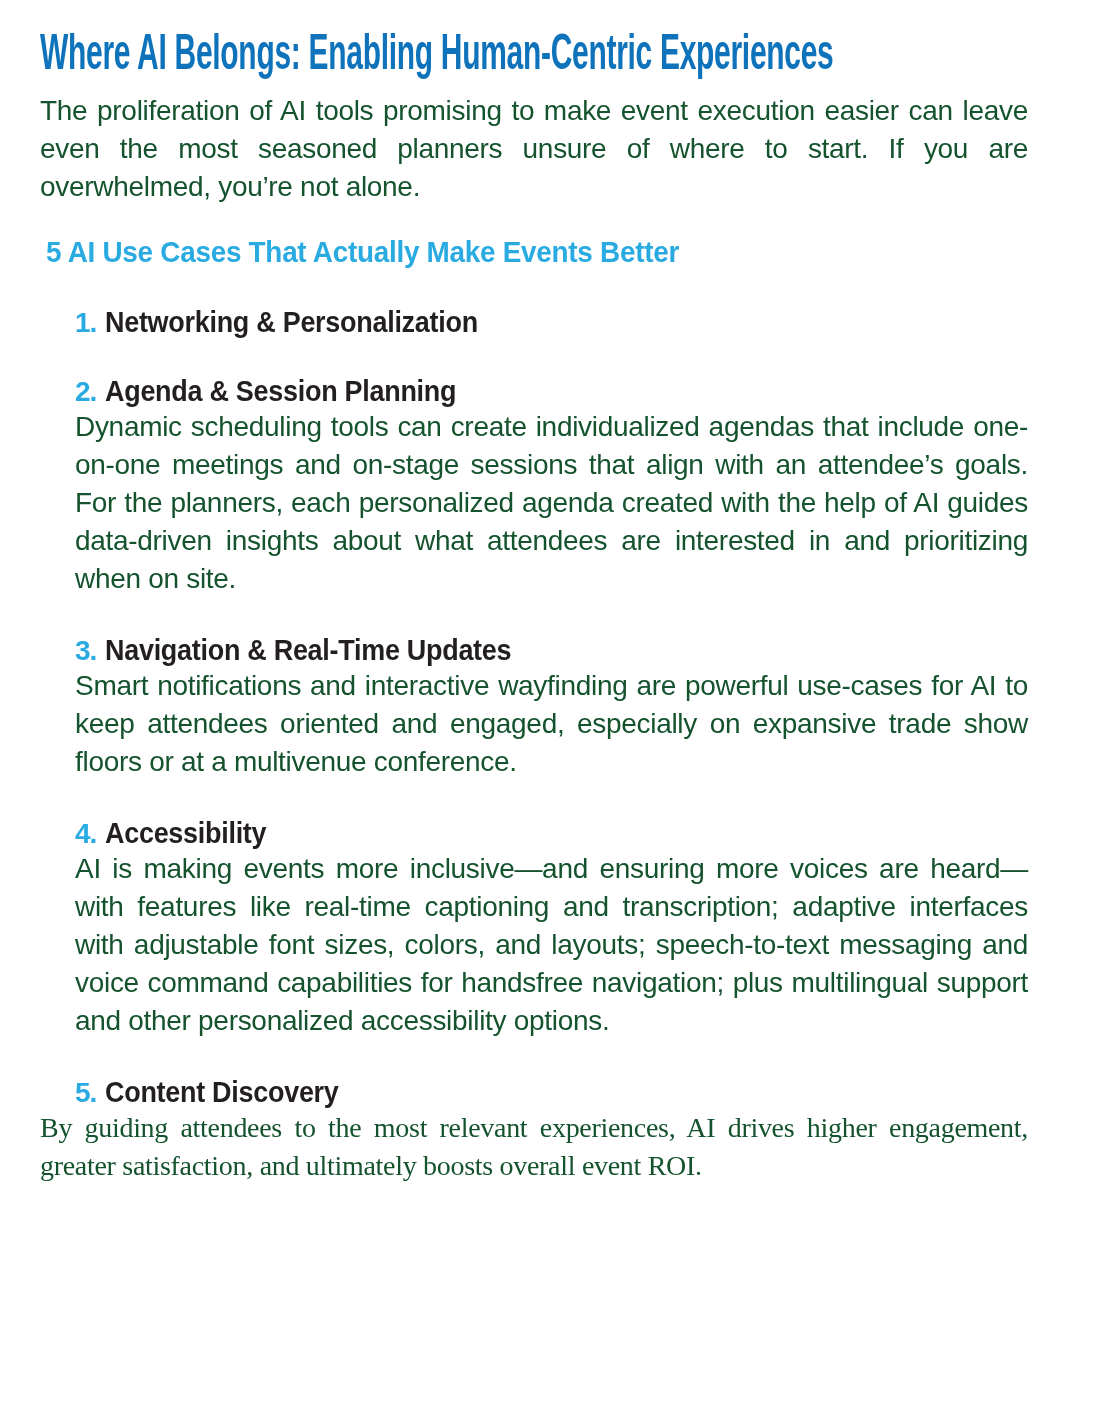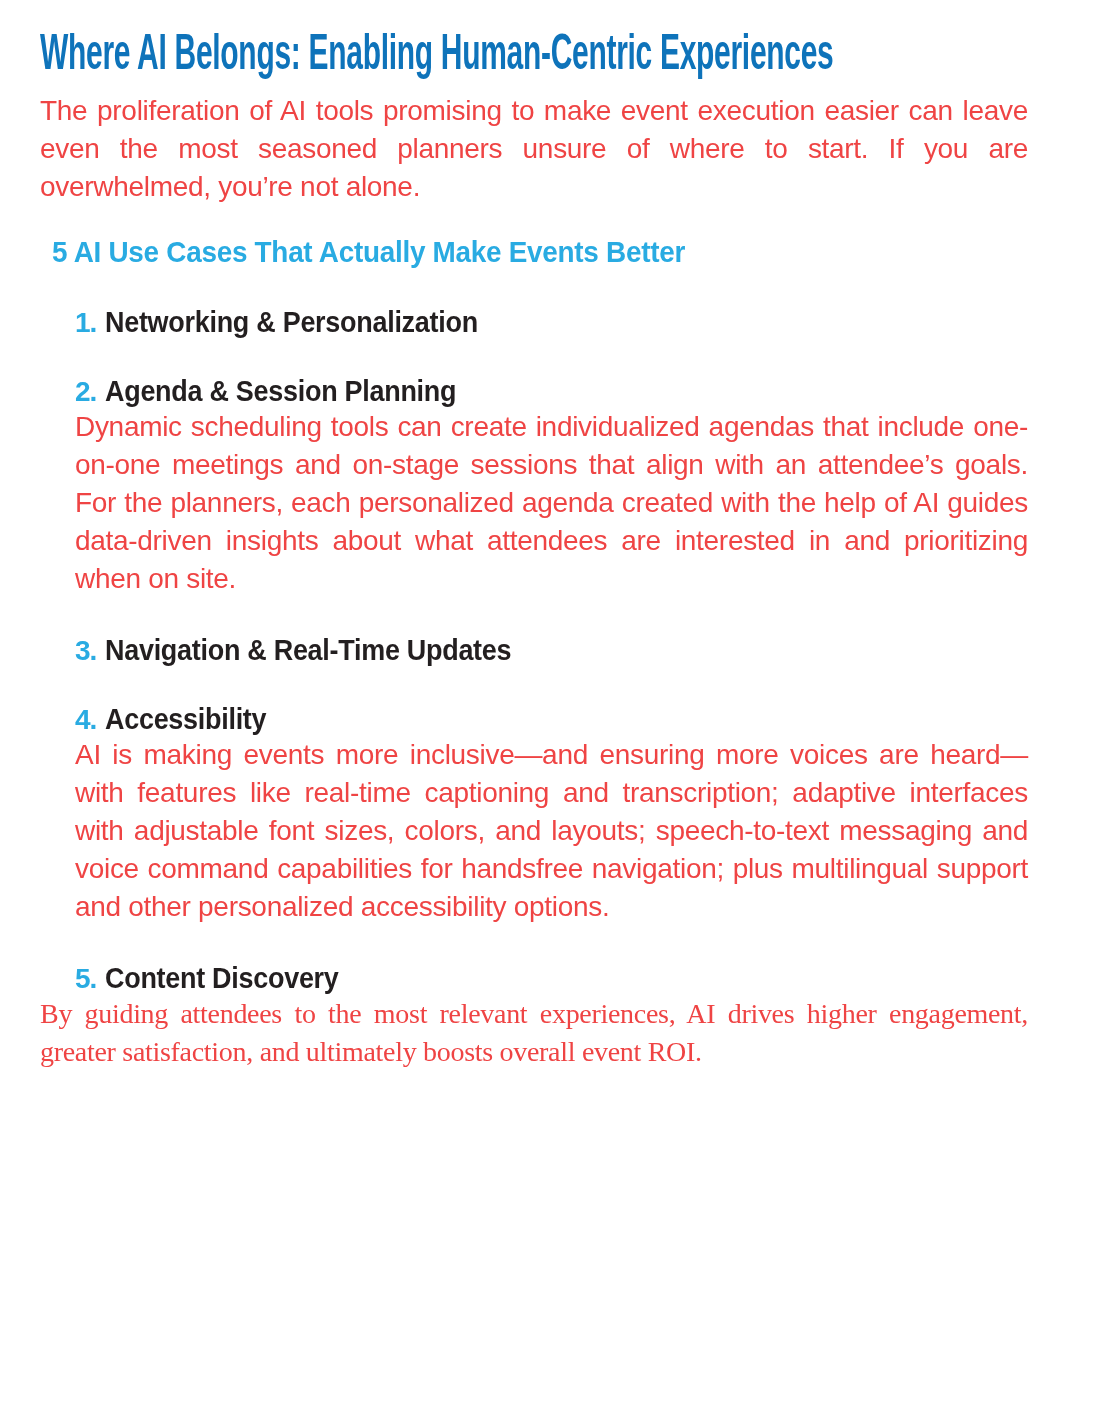--- a/index.html
+++ b/index.html
@@ -33,26 +33,26 @@
     letter-spacing: -0.5px;
     color: #0e73ba;
   }
   
   p.para {
     margin: 0;
     font-size: 28px;
     line-height: 38px;
     text-align: justify;
     text-align-last: left;
-    color: #ef4444;
+    color: #14532d;
     letter-spacing: -0.3px;
   }
   
   h2.section-heading {
-    margin: 28px 0 0 12px;
+    margin: 28px 0 0 6px;
     height: 36px;
     line-height: 36px;
     white-space: nowrap;
   }
   h2.section-heading span {
     display: inline-block;
     transform: scaleX(0.93);
     transform-origin: 0 50%;
     font-size: 30px;
     font-weight: bold;
@@ -119,20 +119,21 @@
       <span class="use-case-title">Agenda &amp; Session Planning</span>
     </div>
     <p class="para use-case-body">Dynamic scheduling tools can create individualized agendas that include one-on-one meetings and on-stage sessions that align with an attendee’s goals. For the planners, each personalized agenda created with the help of AI guides data-driven insights about what attendees are interested in and prioritizing when on site.</p>
   </div>
 
   <div class="use-case">
     <div class="use-case-header">
       <span class="use-case-num">3.</span>
       <span class="use-case-title">Navigation &amp; Real-Time Updates</span>
     </div>
+    <p class="para use-case-body">Smart notifications and interactive wayfinding are powerful use-cases for AI to keep attendees oriented and engaged, especially on expansive trade show floors or at a multivenue conference.</p>
   </div>
 
   <div class="use-case">
     <div class="use-case-header">
       <span class="use-case-num">4.</span>
       <span class="use-case-title">Accessibility</span>
     </div>
     <p class="para use-case-body">AI is making events more inclusive—and ensuring more voices are heard—with features like real-time captioning and transcription; adaptive interfaces with adjustable font sizes, colors, and layouts; speech-to-text messaging and voice command capabilities for handsfree navigation; plus multilingual support and other personalized accessibility options.</p>
   </div>
 

